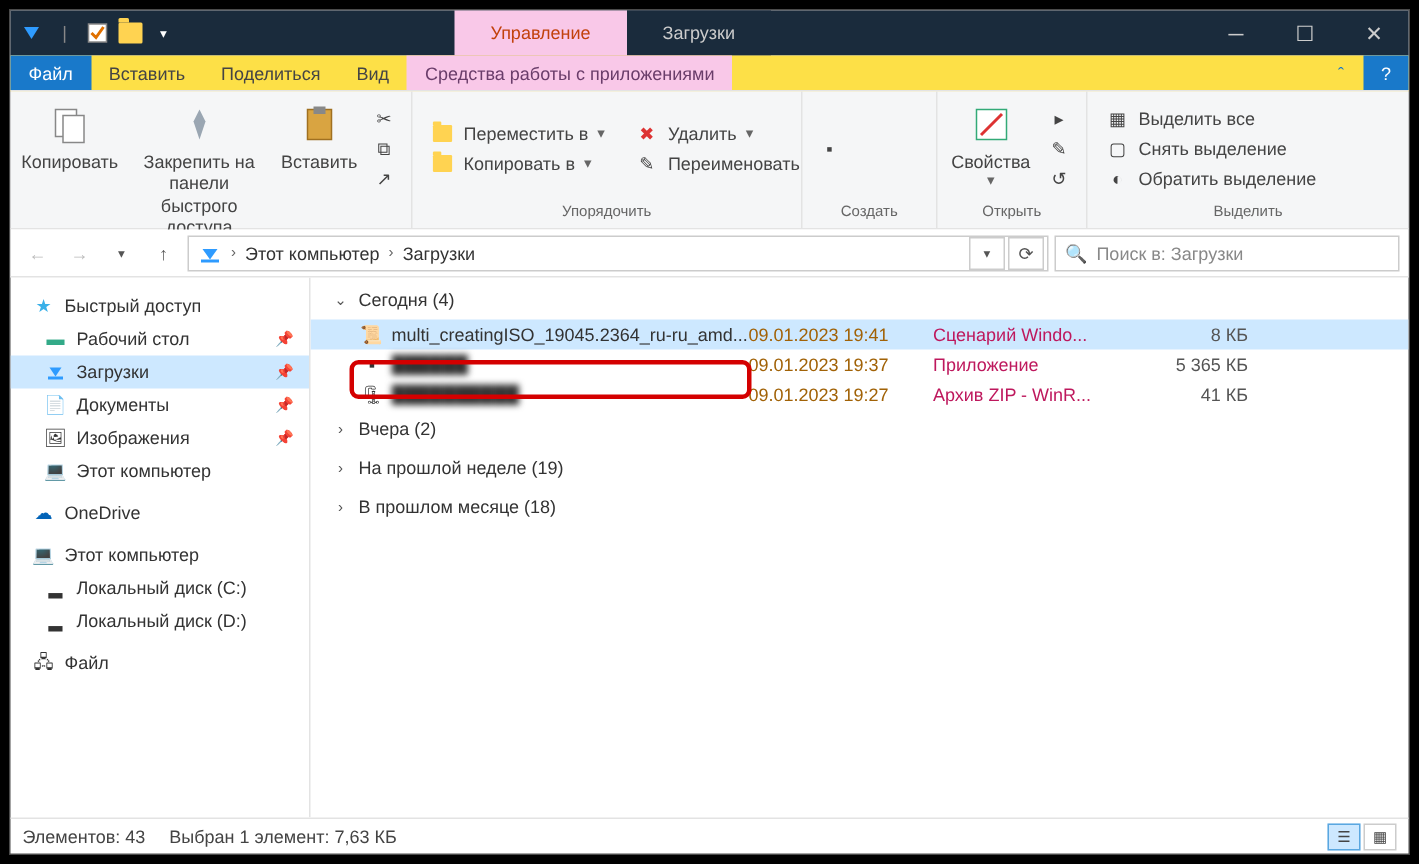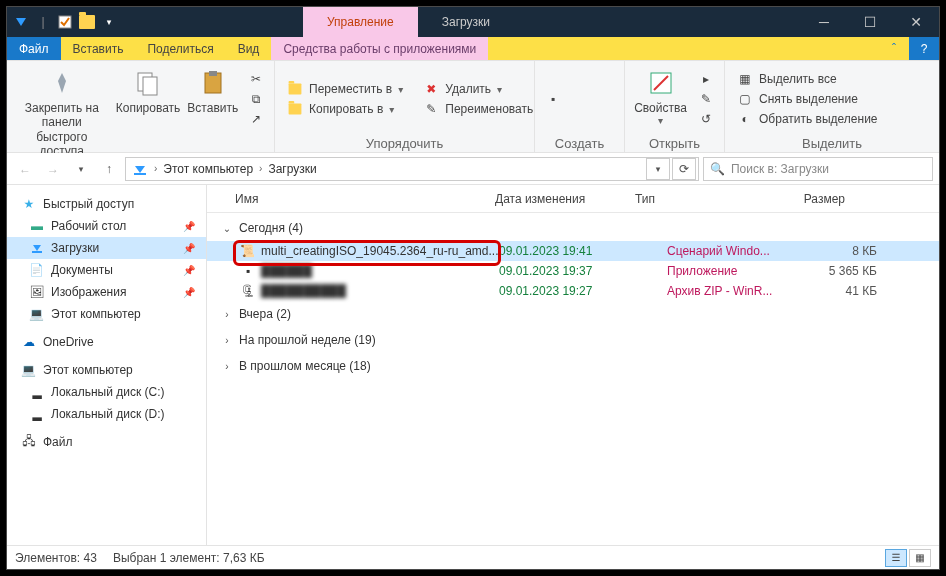--- a/index.html
+++ b/index.html
@@ -18,21 +18,21 @@
 .tb-btn{width:46px;display:flex;align-items:center;justify-content:center;color:#ccc;font-size:14px}
 .ribbon-tabs{height:24px;background:#fde047;border-bottom:1px solid #e3e3e3;display:flex;align-items:stretch}
 .rtab{padding:0 12px;display:flex;align-items:center;color:#444}
 .rtab.file{background:#1979ca;color:#fff}
 .rtab.pink{background:#f9c8e8;color:#6a3d6a}
 .rtab-spacer{flex:1}
 .rtab-right{width:30px;display:flex;align-items:center;justify-content:center;color:#1979ca}
 .ribbon{height:92px;background:#f5f6f7;border-bottom:1px solid #e3e3e3;display:flex}
 .rgroup{border-right:1px solid #e3e3e3;display:flex;flex-direction:column;padding:2px 4px 0}
 .rgroup-body{flex:1;display:flex;align-items:flex-start}
-.rgroup-label{height:16px;text-align:center;color:#666;font-size:13px}
+.rgroup-label{height:16px;text-align:center;color:#666;font-size:10px}
 .big-btn{display:flex;flex-direction:column;align-items:center;justify-content:flex-start;padding:4px 6px 0;text-align:center;color:#444;line-height:1.2;min-width:54px}
 .big-btn .ico{height:32px;display:flex;align-items:center;justify-content:center;margin-bottom:2px}
 .sm-list{display:flex;flex-direction:column;justify-content:center;height:72px;padding:0 4px}
 .sm-item{display:flex;align-items:center;gap:6px;color:#444;padding:2px 2px;white-space:nowrap}
 .sm-ico{width:16px;height:16px;display:inline-flex;align-items:center;justify-content:center}
 .addr{height:32px;background:#fff;border-bottom:1px solid #e3e3e3;display:flex;align-items:center;padding:0 6px;gap:4px}
 .nav-btn{width:24px;height:24px;border-radius:2px;display:flex;align-items:center;justify-content:center;color:#555}
 .nav-btn.disabled{color:#bbb}
 .addr-box{flex:1;height:24px;border:1px solid #ccc;display:flex;align-items:center;padding:0 2px;gap:2px}
 .crumb{display:flex;align-items:center;gap:2px;padding:0 4px;color:#333}
@@ -54,21 +54,21 @@
 .col-date{width:140px}
 .col-type{width:130px}
 .col-size{width:80px;text-align:right}
 .files{flex:1;overflow:auto;padding:2px 0}
 .grp{display:flex;align-items:center;gap:6px;padding:6px 8px 6px 14px;color:#333}
 .chev2{color:#555;font-size:10px;width:12px;text-align:center}
 .row{display:flex;align-items:center;padding:2px 0 2px 32px;color:#333}
 .row.sel{background:#cde8ff}
 .row .fico{width:18px;height:16px;margin-right:4px;display:inline-flex;align-items:center;justify-content:center}
 .row .fname{width:238px;white-space:nowrap;overflow:hidden;text-overflow:ellipsis}
-.row .fdate{width:168px;color:#15803d}
+.row .fdate{width:123px;color:#a16207}
 .row .ftype{width:130px;color:#be185d;white-space:nowrap;overflow:hidden;text-overflow:ellipsis}
 .row .fsize{width:80px;text-align:right;color:#555}
 .row.blur .fname{filter:blur(2px)}
 .highlight{position:absolute;border:3px solid #d40000;border-radius:6px;pointer-events:none}
 .status{height:24px;border-top:1px solid #e3e3e3;display:flex;align-items:center;padding:0 8px;color:#444;gap:16px}
 .status .vbtns{margin-left:auto;display:flex;gap:2px}
 .vbtn{width:22px;height:18px;border:1px solid #ccc;display:flex;align-items:center;justify-content:center;font-size:10px}
 .vbtn.active{background:#cde8ff;border-color:#5aa7e0}
 svg{display:block}
 </style>
@@ -114,37 +114,37 @@
     <div class="rtab">Вид</div>
     <div class="rtab pink">Средства работы с приложениями</div>
     <div class="rtab-spacer"></div>
     <div class="rtab-right">ˆ</div>
     <div class="rtab-right" style="background:#1979ca;color:#fff">?</div>
   </div>
 
   <div class="ribbon">
     <div class="rgroup" style="width:268px">
       <div class="rgroup-body">
+        <div class="big-btn">
+          <span class="ico">
+              <svg width="28" height="28">
+                <rect x="4" y="4" width="14" height="18" fill="#fff" stroke="#888"></rect>
+                <rect x="9" y="8" width="14" height="18" fill="#fff" stroke="#888"></rect>
+              </svg>
+            </span>
+          <span>Копировать</span>
+        </div>
         <div class="big-btn" style="width:110px">
           <span class="ico">
               <svg width="28" height="28">
                 <path d="M14 4 L18 12 L14 24 L10 12 Z" fill="#9aa6b2"></path>
               </svg>
             </span>
           <span style="white-space:pre-line">Закрепить на панели
 быстрого доступа</span>
-        </div>
-        <div class="big-btn">
-          <span class="ico">
-              <svg width="28" height="28">
-                <rect x="4" y="4" width="14" height="18" fill="#fff" stroke="#888"></rect>
-                <rect x="9" y="8" width="14" height="18" fill="#fff" stroke="#888"></rect>
-              </svg>
-            </span>
-          <span>Копировать</span>
         </div>
         <div class="big-btn">
           <span class="ico">
               <svg width="28" height="28">
                 <rect x="6" y="4" width="16" height="20" fill="#d9a441" stroke="#a07020"></rect>
                 <rect x="10" y="2" width="8" height="5" fill="#888"></rect>
               </svg>
             </span>
           <span>Вставить</span>
         </div>
@@ -330,26 +330,20 @@
           <span class="sb-ico">▂</span>
           <span>Локальный диск (D:)</span>
         </div>
       <div class="sb-item top">
           <span class="sb-ico">🖧</span>
           <span>Файл</span>
         </div>
     </div>
 
     <div class="content" style="position:relative">
-      <div class="cols">
-        <div class="col-name">Имя</div>
-        <div class="col-date">Дата изменения</div>
-        <div class="col-type">Тип</div>
-        <div class="col-size">Размер</div>
-      </div>
       <div class="files">
         <div class="grp">
             <span class="chev2">⌄</span>
             <span>Сегодня (4)</span>
           </div>
 
         <div class="row sel">
           <span class="fico">📜</span>
           <span class="fname">multi_creatingISO_19045.2364_ru-ru_amd...</span>
           <span class="fdate">09.01.2023 19:41</span>

